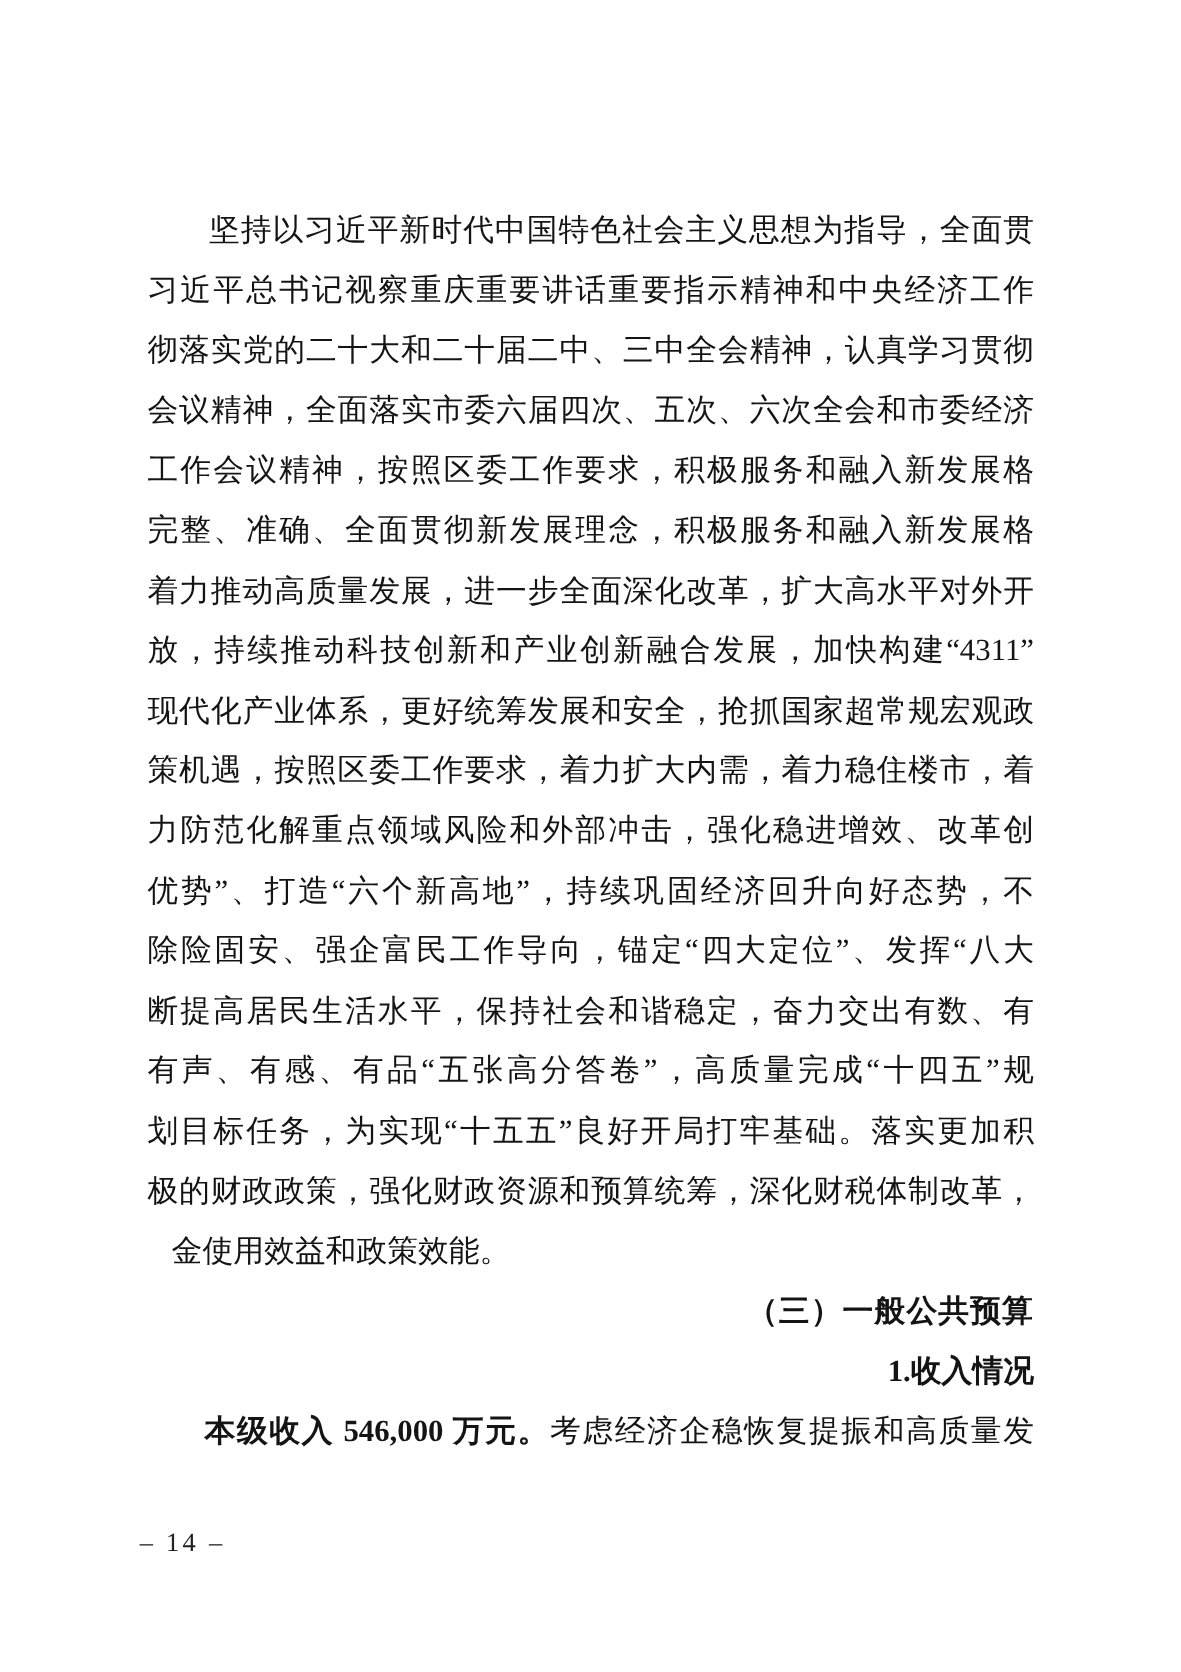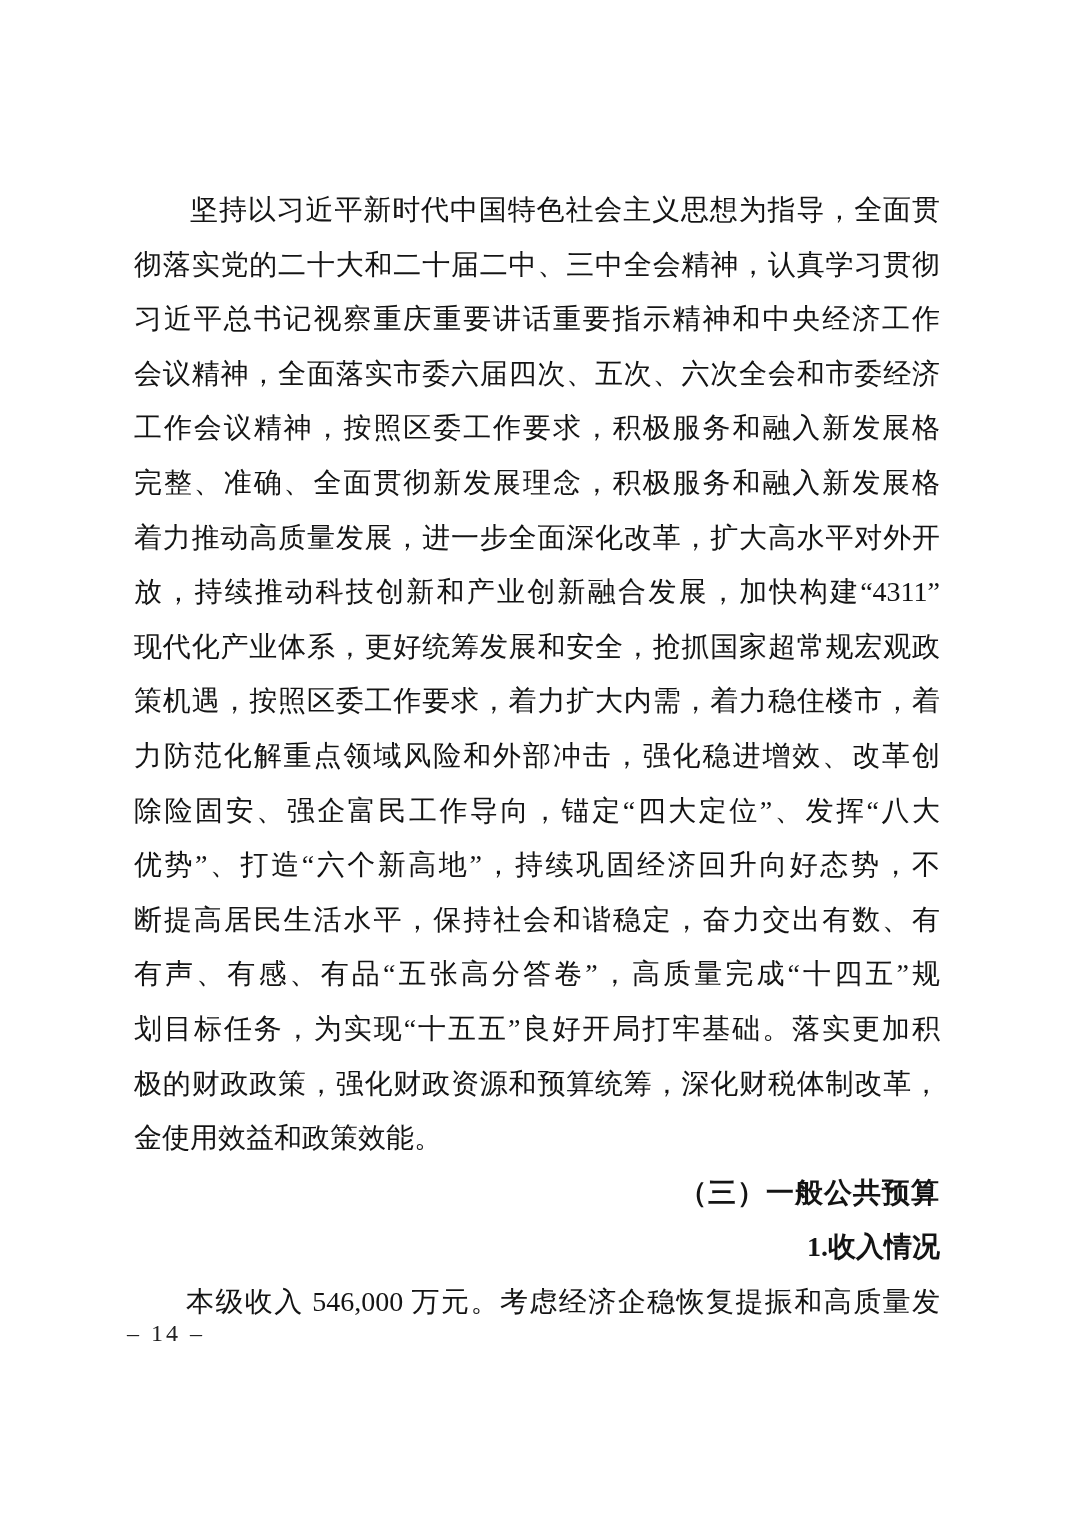--- a/index.html
+++ b/index.html
@@ -31,20 +31,21 @@
     text-align-last: justify;
     -moz-text-align-last: justify;
     white-space: normal;
   }
   .line.first-line {
     text-indent: 56px;
   }
   .line.last-line {
     text-align: left;
     text-align-last: left;
+    margin-left: 22px;
     -moz-text-align-last: left;
   }
   .heading-line {
     height: 54.6px;
     overflow: hidden;
     text-indent: 52px;
     font-weight: bold;
     text-align: right;
   }
   .section-heading {
@@ -52,52 +53,52 @@
   }
   .para2-line {
     height: 54.6px;
     overflow: hidden;
     text-indent: 52px;
     text-align: justify;
     text-align-last: justify;
     -moz-text-align-last: justify;
   }
   .bold-seg {
-    font-weight: normal;
+    font-weight: bold;
   }
   .footer-pagenum {
     position: absolute;
     left: 127px;
-    top: 1316px;
+    top: 1386px;
     font-size: 24px;
     line-height: 34px;
     color: #222222;
     letter-spacing: 3px;
     font-family: "Liberation Serif", serif;
   }
 </style>
 </head>
 <body>
 
 <div class="page">
   <div class="content">
 
     <div class="line first-line">坚持以习近平新时代中国特色社会主义思想为指导，全面贯</div>
+    <div class="line">习近平总书记视察重庆重要讲话重要指示精神和中央经济工作</div>
     <div class="line">彻落实党的二十大和二十届二中、三中全会精神，认真学习贯彻</div>
-    <div class="line">习近平总书记视察重庆重要讲话重要指示精神和中央经济工作</div>
     <div class="line">会议精神，全面落实市委六届四次、五次、六次全会和市委经济</div>
     <div class="line">工作会议精神，按照区委工作要求，积极服务和融入新发展格局，</div>
     <div class="line">完整、准确、全面贯彻新发展理念，积极服务和融入新发展格局，</div>
     <div class="line">着力推动高质量发展，进一步全面深化改革，扩大高水平对外开</div>
     <div class="line">放，持续推动科技创新和产业创新融合发展，加快构建“4311”</div>
     <div class="line">现代化产业体系，更好统筹发展和安全，抢抓国家超常规宏观政</div>
     <div class="line">策机遇，按照区委工作要求，着力扩大内需，着力稳住楼市，着</div>
     <div class="line">力防范化解重点领域风险和外部冲击，强化稳进增效、改革创新、</div>
+    <div class="line">优势”、打造“六个新高地”，持续巩固经济回升向好态势，不</div>
     <div class="line">除险固安、强企富民工作导向，锚定“四大定位”、发挥“八大</div>
-    <div class="line">优势”、打造“六个新高地”，持续巩固经济回升向好态势，不</div>
     <div class="line">断提高居民生活水平，保持社会和谐稳定，奋力交出有数、有形、</div>
     <div class="line">有声、有感、有品“五张高分答卷”，高质量完成“十四五”规</div>
     <div class="line">划目标任务，为实现“十五五”良好开局打牢基础。落实更加积</div>
     <div class="line">极的财政政策，强化财政资源和预算统筹，深化财税体制改革，</div>
     <div class="line last-line">金使用效益和政策效能。</div>
 
     <div class="heading-line section-heading">（三）一般公共预算</div>
 
     <div class="heading-line">1.收入情况</div>
 

